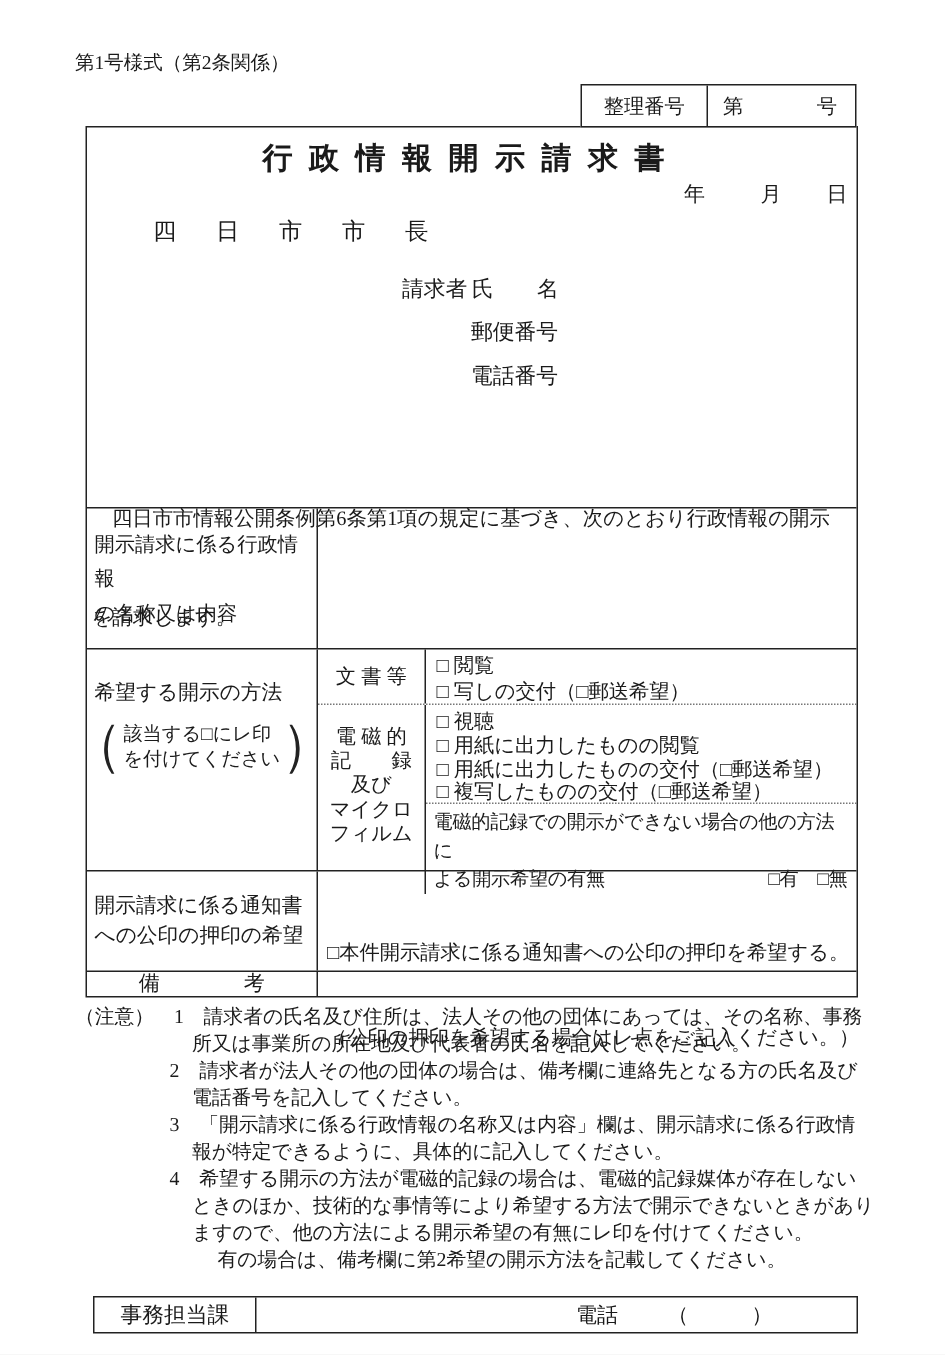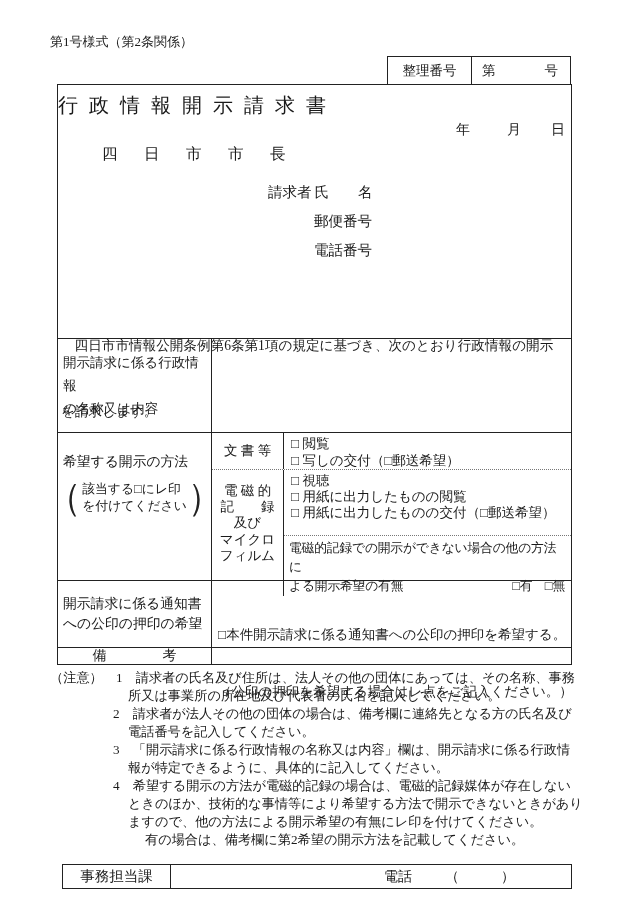--- a/index.html
+++ b/index.html
@@ -12,22 +12,22 @@
 
   .ref-box { position:absolute; left:387px; top:56px; width:184px; height:29px;
     border:1px solid #222; display:flex; box-sizing:border-box; background:#fff; z-index:2; }
   .ref-label { width:84px; border-right:1px solid #222; display:flex; align-items:center;
     justify-content:center; font-size:13.5px; box-sizing:border-box; }
   .ref-val { flex:1; display:flex; align-items:center; justify-content:space-between;
     padding:0 12px 0 10px; font-size:13.5px; }
 
   .main-box { position:absolute; left:57px; top:84px; width:515px; height:581px;
     border:1.5px solid #222; box-sizing:border-box; }
-  .title { position:absolute; top:7px; left:0; right:0; 
-    font-size:20px; letter-spacing:11px; white-space:nowrap; }
+  .title { position:absolute; top:7px; left:0; right:0; text-align:center;
+    font-size:20px; letter-spacing:11px; white-space:nowrap;font-weight:bold; }
   .date-line { position:absolute; top:36px; right:6px; font-size:14px; display:flex; }
   .date-line .dm { margin-left:37px; }
   .date-line .dd { margin-left:30px; }
   .addressee { position:absolute; top:59px; left:44px; font-size:15.5px; letter-spacing:5.5px; white-space:nowrap; }
 
   .requester { position:absolute; top:93px; left:210px; font-size:14.5px; }
   .req-row { height:29px; display:flex; align-items:center; white-space:pre; }
   .req-row .req-label { margin-right:3px; }
   .req-row.ind { padding-left:46px; }
 
@@ -164,20 +164,21 @@
               <div>記　　録</div>
               <div>及び</div>
               <div>マイクロ</div>
               <div>フィルム</div>
             </div>
             <div class="rcol">
               <div class="opts4">
                 <div class="opt">□ 視聴</div>
                 <div class="opt">□ 用紙に出力したものの閲覧</div>
                 <div class="opt">□ 用紙に出力したものの交付（□郵送希望）</div>
+                <div class="opt">□ 複写したものの交付（□郵送希望）</div>
               </div>
               <div class="fallback">
                 <div>電磁的記録での開示ができない場合の他の方法に</div>
                 <div class="fb2">
                   <span>よる開示希望の有無</span>
                   <span>□有　□無</span>
                 </div>
               </div>
             </div>
           </div>

